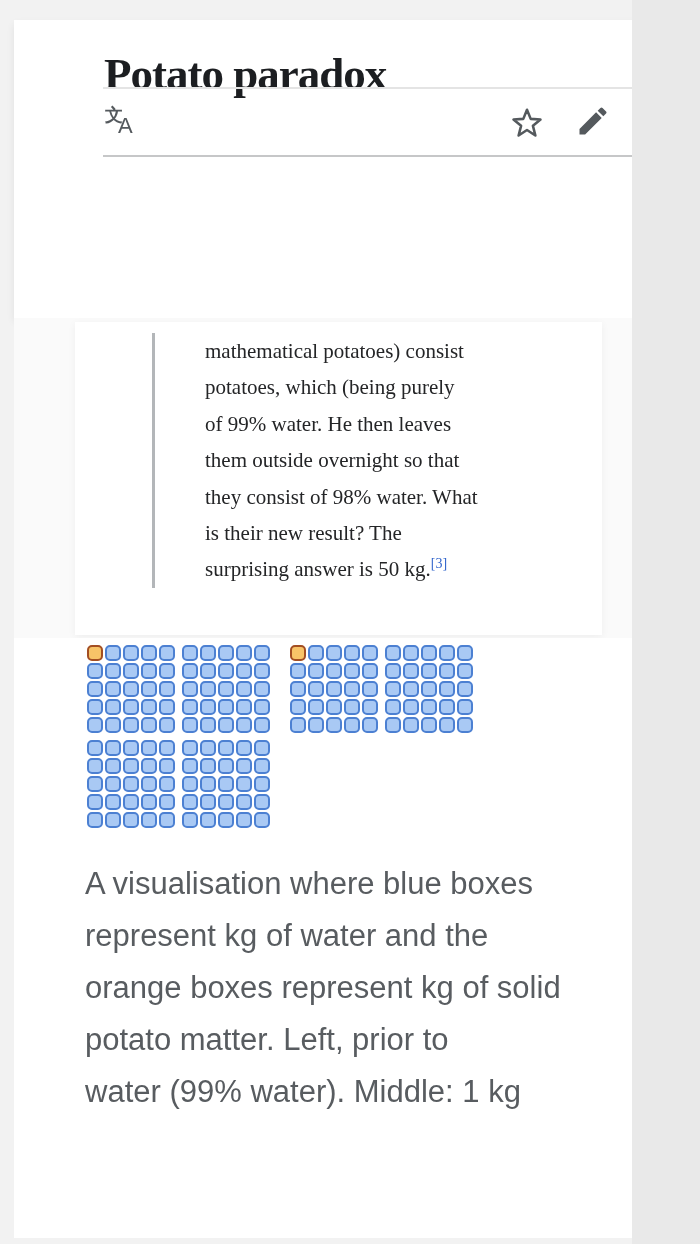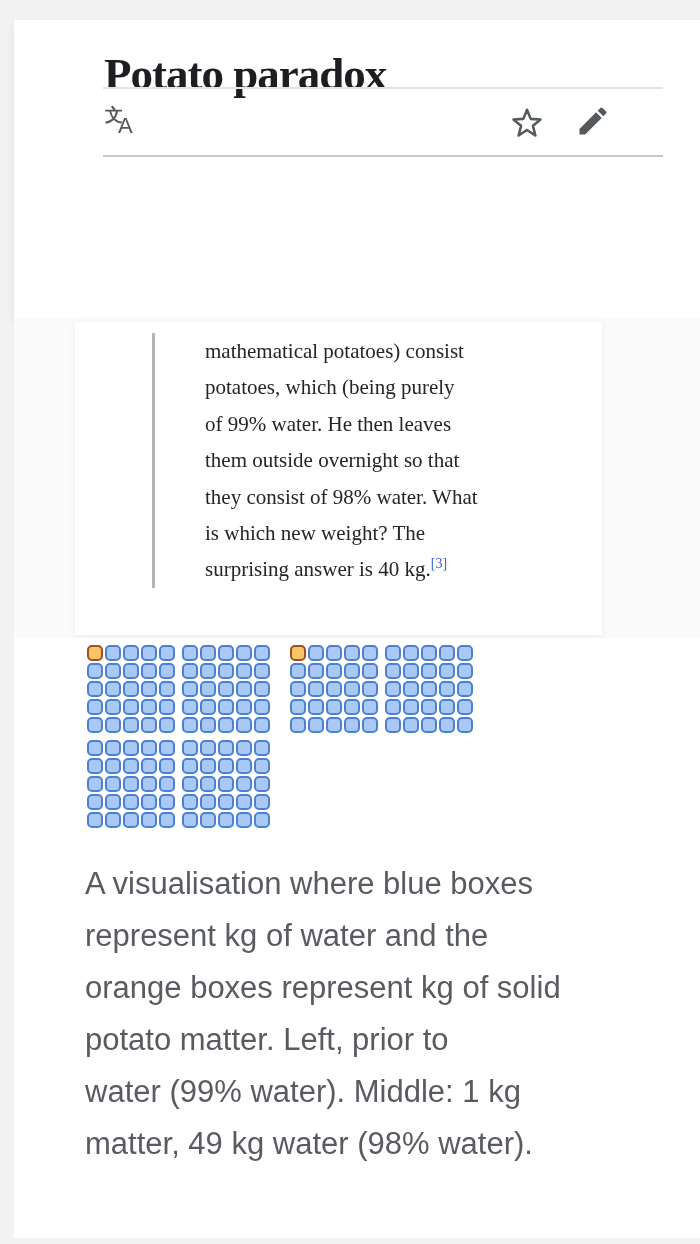--- a/index.html
+++ b/index.html
@@ -1,17 +1,17 @@
 <!DOCTYPE html>
 <html style="--water-fill: #a9c9f4; --water-border: #4c80d2; --matter-fill: #f8c468; --matter-border: #a34e22;"><head>
 <meta charset="utf-8">
 <style>
   html,body{margin:0;padding:0;}
   body{font-family:"Liberation Sans","DejaVu Sans",sans-serif;background:#e9e9e9;}
-  .page{position:relative;width:700px;height:1244px;background:#f2f2f2;overflow:hidden;}
+  .page{position:relative;width:632px;height:1244px;background:#f2f2f2;overflow:hidden;}
 
   
   .card-top{position:absolute;left:14px;top:20px;width:686px;height:298px;background:#fff;
             box-shadow:0 4px 8px rgba(0,0,0,0.07);}
   .band-mid{position:absolute;left:14px;top:318px;width:686px;height:320px;background:#fafafa;}
   .quote-card{position:absolute;left:75px;top:322px;width:527px;height:313px;background:#fff;
               box-shadow:0 2px 8px rgba(0,0,0,0.05);}
   .card-bottom{position:absolute;left:14px;top:638px;width:686px;height:600px;background:#fff;}
 
   .title{position:absolute;left:104px;top:18px;font-family:"Liberation Serif","DejaVu Serif",serif;
@@ -82,22 +82,22 @@
 
   <div class="rule rule-2"></div>
 
 
   <blockquote class="quote" style="margin:0;">
     <div class="qline">mathematical potatoes) consist</div>
     <div class="qline">potatoes, which (being purely</div>
     <div class="qline">of 99% water. He then leaves</div>
     <div class="qline">them outside overnight so that</div>
     <div class="qline">they consist of 98% water. What</div>
-    <div class="qline">is which new weight? The</div>
-    <div class="qline"><span>surprising answer is 40 kg.</span><a class="ref-link">[3]</a></div>
+    <div class="qline">is their new result? The</div>
+    <div class="qline"><span>surprising answer is 50 kg.</span><a class="ref-link">[3]</a></div>
   </blockquote>
 
   <div class="grid grid-left">
       <div class="cell matter" style="left: 0px; top: 0px;"></div>
       <div class="cell" style="left: 18px; top: 0px;"></div>
       <div class="cell" style="left: 36px; top: 0px;"></div>
       <div class="cell" style="left: 54px; top: 0px;"></div>
       <div class="cell" style="left: 72px; top: 0px;"></div>
       <div class="cell" style="left: 95px; top: 0px;"></div>
       <div class="cell" style="left: 113px; top: 0px;"></div>
@@ -247,16 +247,15 @@
       <div class="cell" style="left: 149px; top: 72px;"></div>
       <div class="cell" style="left: 167px; top: 72px;"></div>
     </div>
 
   <div class="caption">
     <div class="cline">A visualisation where blue boxes</div>
     <div class="cline">represent kg of water and the</div>
     <div class="cline">orange boxes represent kg of solid</div>
     <div class="cline">potato matter. Left, prior to</div>
     <div class="cline">water (99% water). Middle: 1 kg</div>
-    <div class="cline">matter, 49 kg water (98% water).</div>
   </div>
 
 </div>
 
 </body></html>

